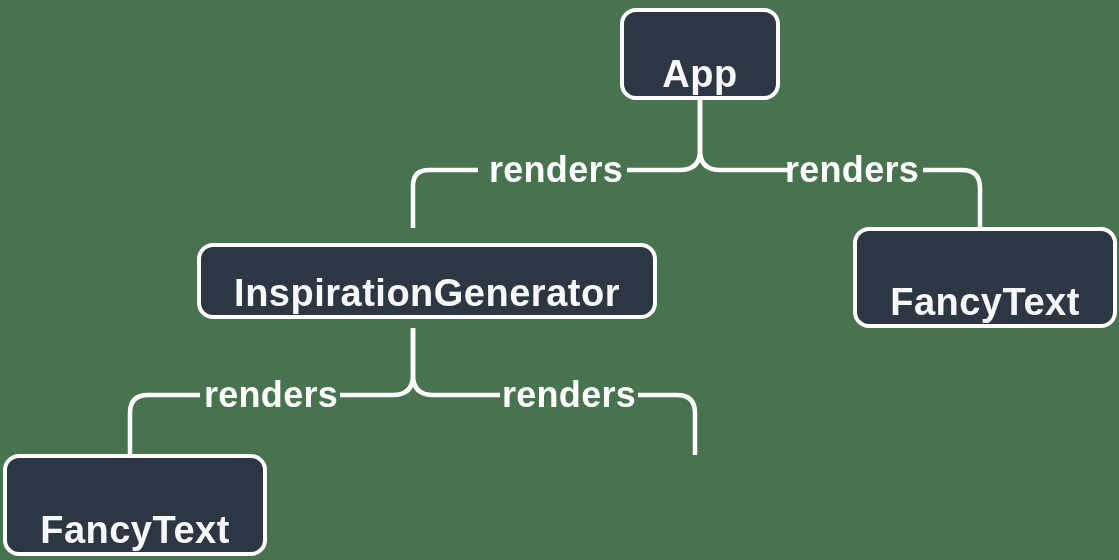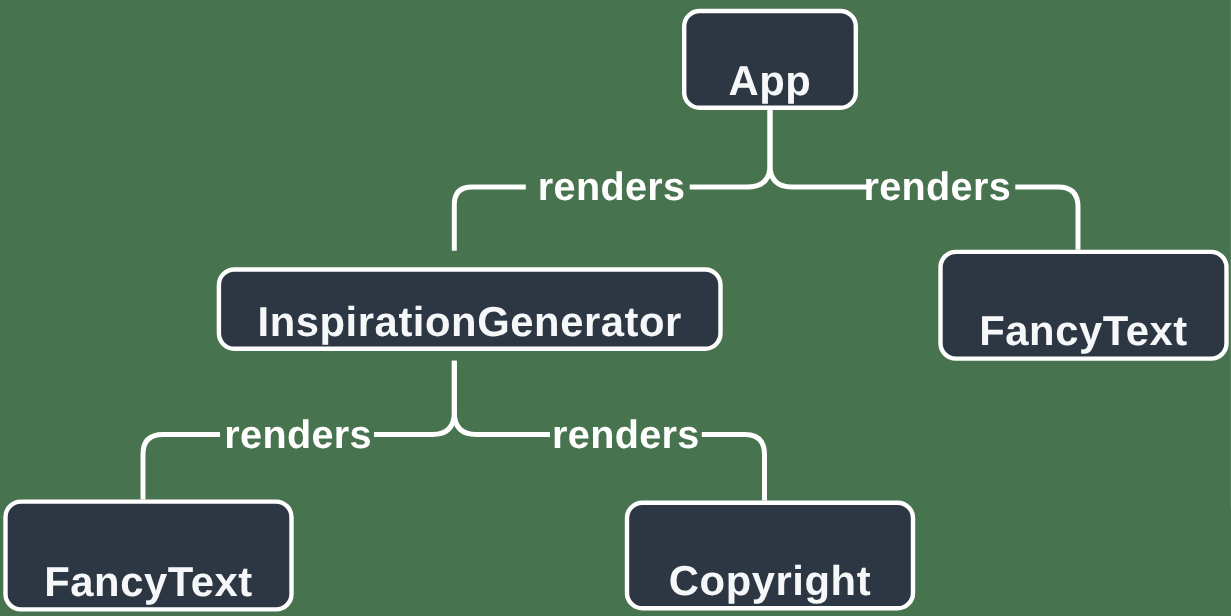--- a/index.html
+++ b/index.html
@@ -77,23 +77,20 @@
   </div>
 
   <div class="node" style="left:853px; top:227px; width:264px; height:101px;">
     <span>FancyText</span>
   </div>
 
   <div class="node" style="left:3px; top:454px; width:264px; height:102px;">
     <span>FancyText</span>
   </div>
 
-  <div class="node" style="left:568px; top:455px; width:264px; height:100px;">
-    <span>Copyright</span>
-  </div>
 
   <div class="edge-label" style="left:556px; top:170px;">renders</div>
 
   <div class="edge-label" style="left:852px; top:170px;">renders</div>
 
   <div class="edge-label" style="left:271px; top:395px;">renders</div>
 
   <div class="edge-label" style="left:569px; top:395px;">renders</div>
 
 </div>

